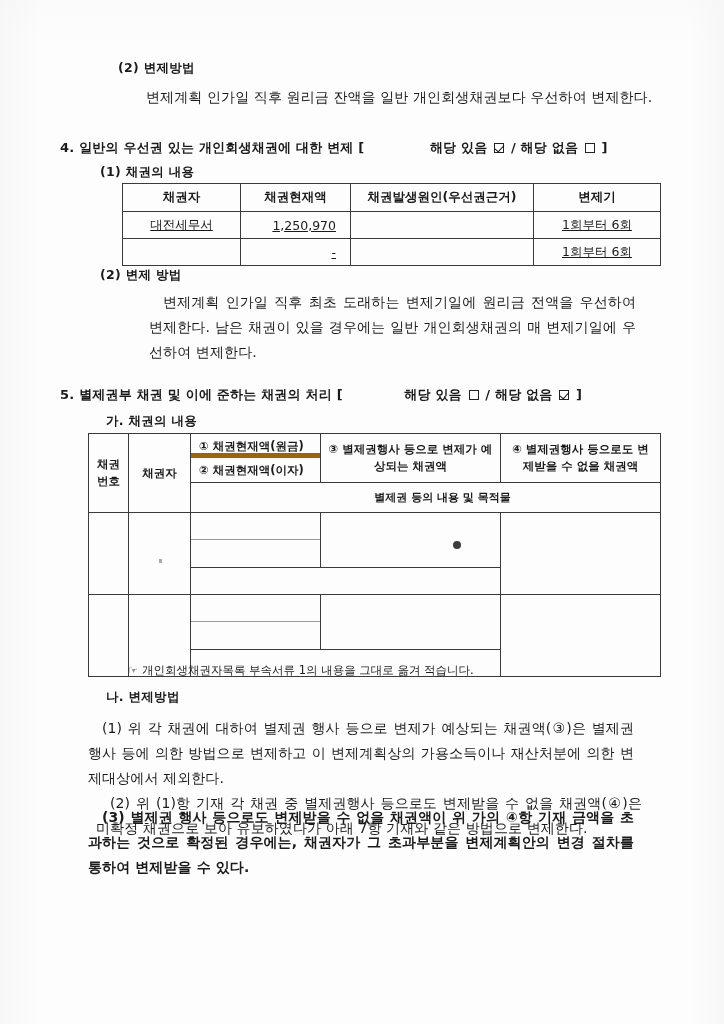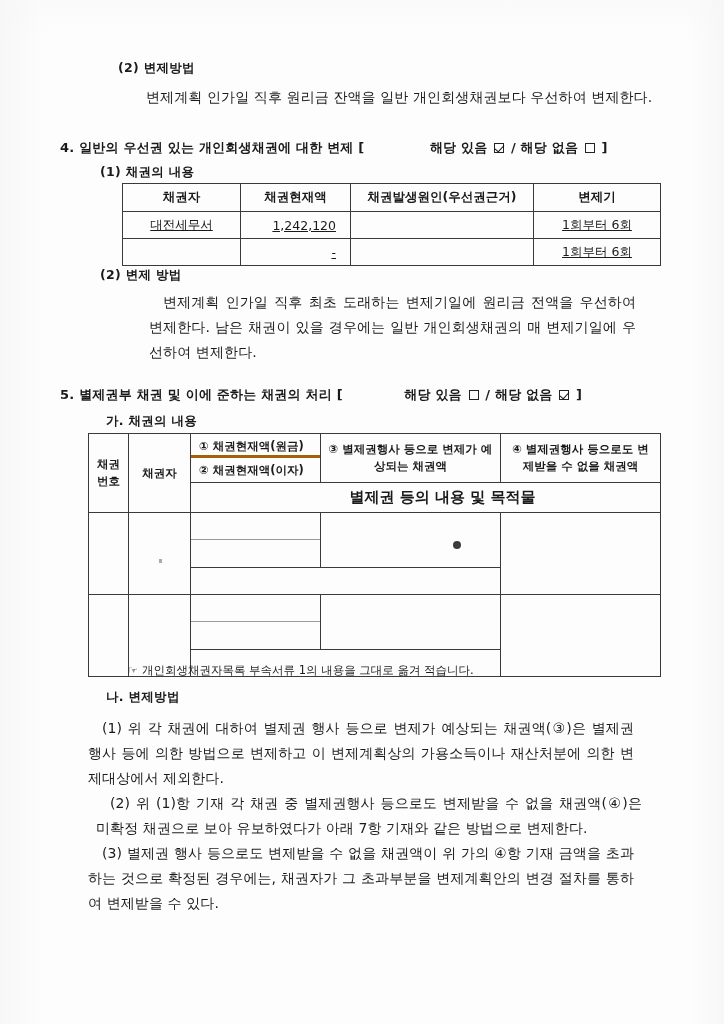--- a/index.html
+++ b/index.html
@@ -123,22 +123,22 @@
   .t2 .sub-split { padding: 0 !important; }
   .t2 .sub-split div {
     height: 24px;
     line-height: 24px;
     font-size: 11.5px;
     font-weight: 700;
     text-align: left;
     padding-left: 8px;
     box-sizing: border-box;
   }
-  .t2 .sub-split div.top { border-bottom: 3px solid #a16207; }
-  .t2 .spanrow { height: 29px; font-size: 15px; font-weight: 700; padding-left: 40px; }
+  .t2 .sub-split div.top { border-bottom: 5px solid #a16207; }
+  .t2 .spanrow { height: 29px; font-size: 11px; font-weight: 700; padding-left: 40px; }
   .t2 .datacell { padding: 0 !important; }
   .t2 .datacell .half {
     height: 27px;
     box-sizing: border-box;
   }
   .t2 .datacell .half.top { border-bottom: 1px solid #9a9a9a; }
   .t2 .objrow { height: 26px; }
   .t2 .idx { width: 40px; }
   .t2 .cred { width: 62px; position: relative; }
   .t2 .speck {
@@ -219,21 +219,21 @@
         <tr>
           <th>채권자</th>
           <th>채권현재액</th>
           <th>채권발생원인(우선권근거)</th>
           <th>변제기</th>
         </tr>
       </thead>
       <tbody>
         <tr>
           <td>대전세무서</td>
-          <td class="num-right">1,242,120</td>
+          <td class="num-right">1,250,970</td>
           <td></td>
           <td>1회부터 6회</td>
         </tr>
         <tr>
           <td></td>
           <td class="num-right">-</td>
           <td></td>
           <td>1회부터 6회</td>
         </tr>
       </tbody>
@@ -323,16 +323,16 @@
     <div class="footnote">
       <span class="hand">☞</span><span>개인회생채권자목록 부속서류 1의 내용을 그대로 옮겨 적습니다.</span>
     </div>
 
     <div class="blk sub-head" style="left:106px; top:689px;">나. 변제방법</div>
 
     <div class="blk body-text indent" style="left:88px; top:716px; width:546px;">(1) 위 각 채권에 대하여 별제권 행사 등으로 변제가 예상되는 채권액(③)은 별제권 행사 등에 의한 방법으로 변제하고 이 변제계획상의 가용소득이나 재산처분에 의한 변제대상에서 제외한다.</div>
 
     <div class="blk body-text indent" style="left:96px; top:791px; width:546px;">(2) 위 (1)항 기재 각 채권 중 별제권행사 등으로도 변제받을 수 없을 채권액(④)은 미확정 채권으로 보아 유보하였다가 아래 7항 기재와 같은 방법으로 변제한다.</div>
 
-    <div class="blk body-text indent" style="left:88px; top:841px; width:546px;">(3) 별제권 행사 등으로도 변제받을 수 없을 채권액이 위 가의 ④항 기재 금액을 초과하는 것으로 확정된 경우에는, 채권자가 그 초과부분을 변제계획안의 변경 절차를 통하여 변제받을 수 있다.</div>
+    <div class="blk body-text indent" style="left:88px; top:805px; width:546px;font-weight:bold;">(3) 별제권 행사 등으로도 변제받을 수 없을 채권액이 위 가의 ④항 기재 금액을 초과하는 것으로 확정된 경우에는, 채권자가 그 초과부분을 변제계획안의 변경 절차를 통하여 변제받을 수 있다.</div>
 
   </div>
 </div>
 
 </body></html>

